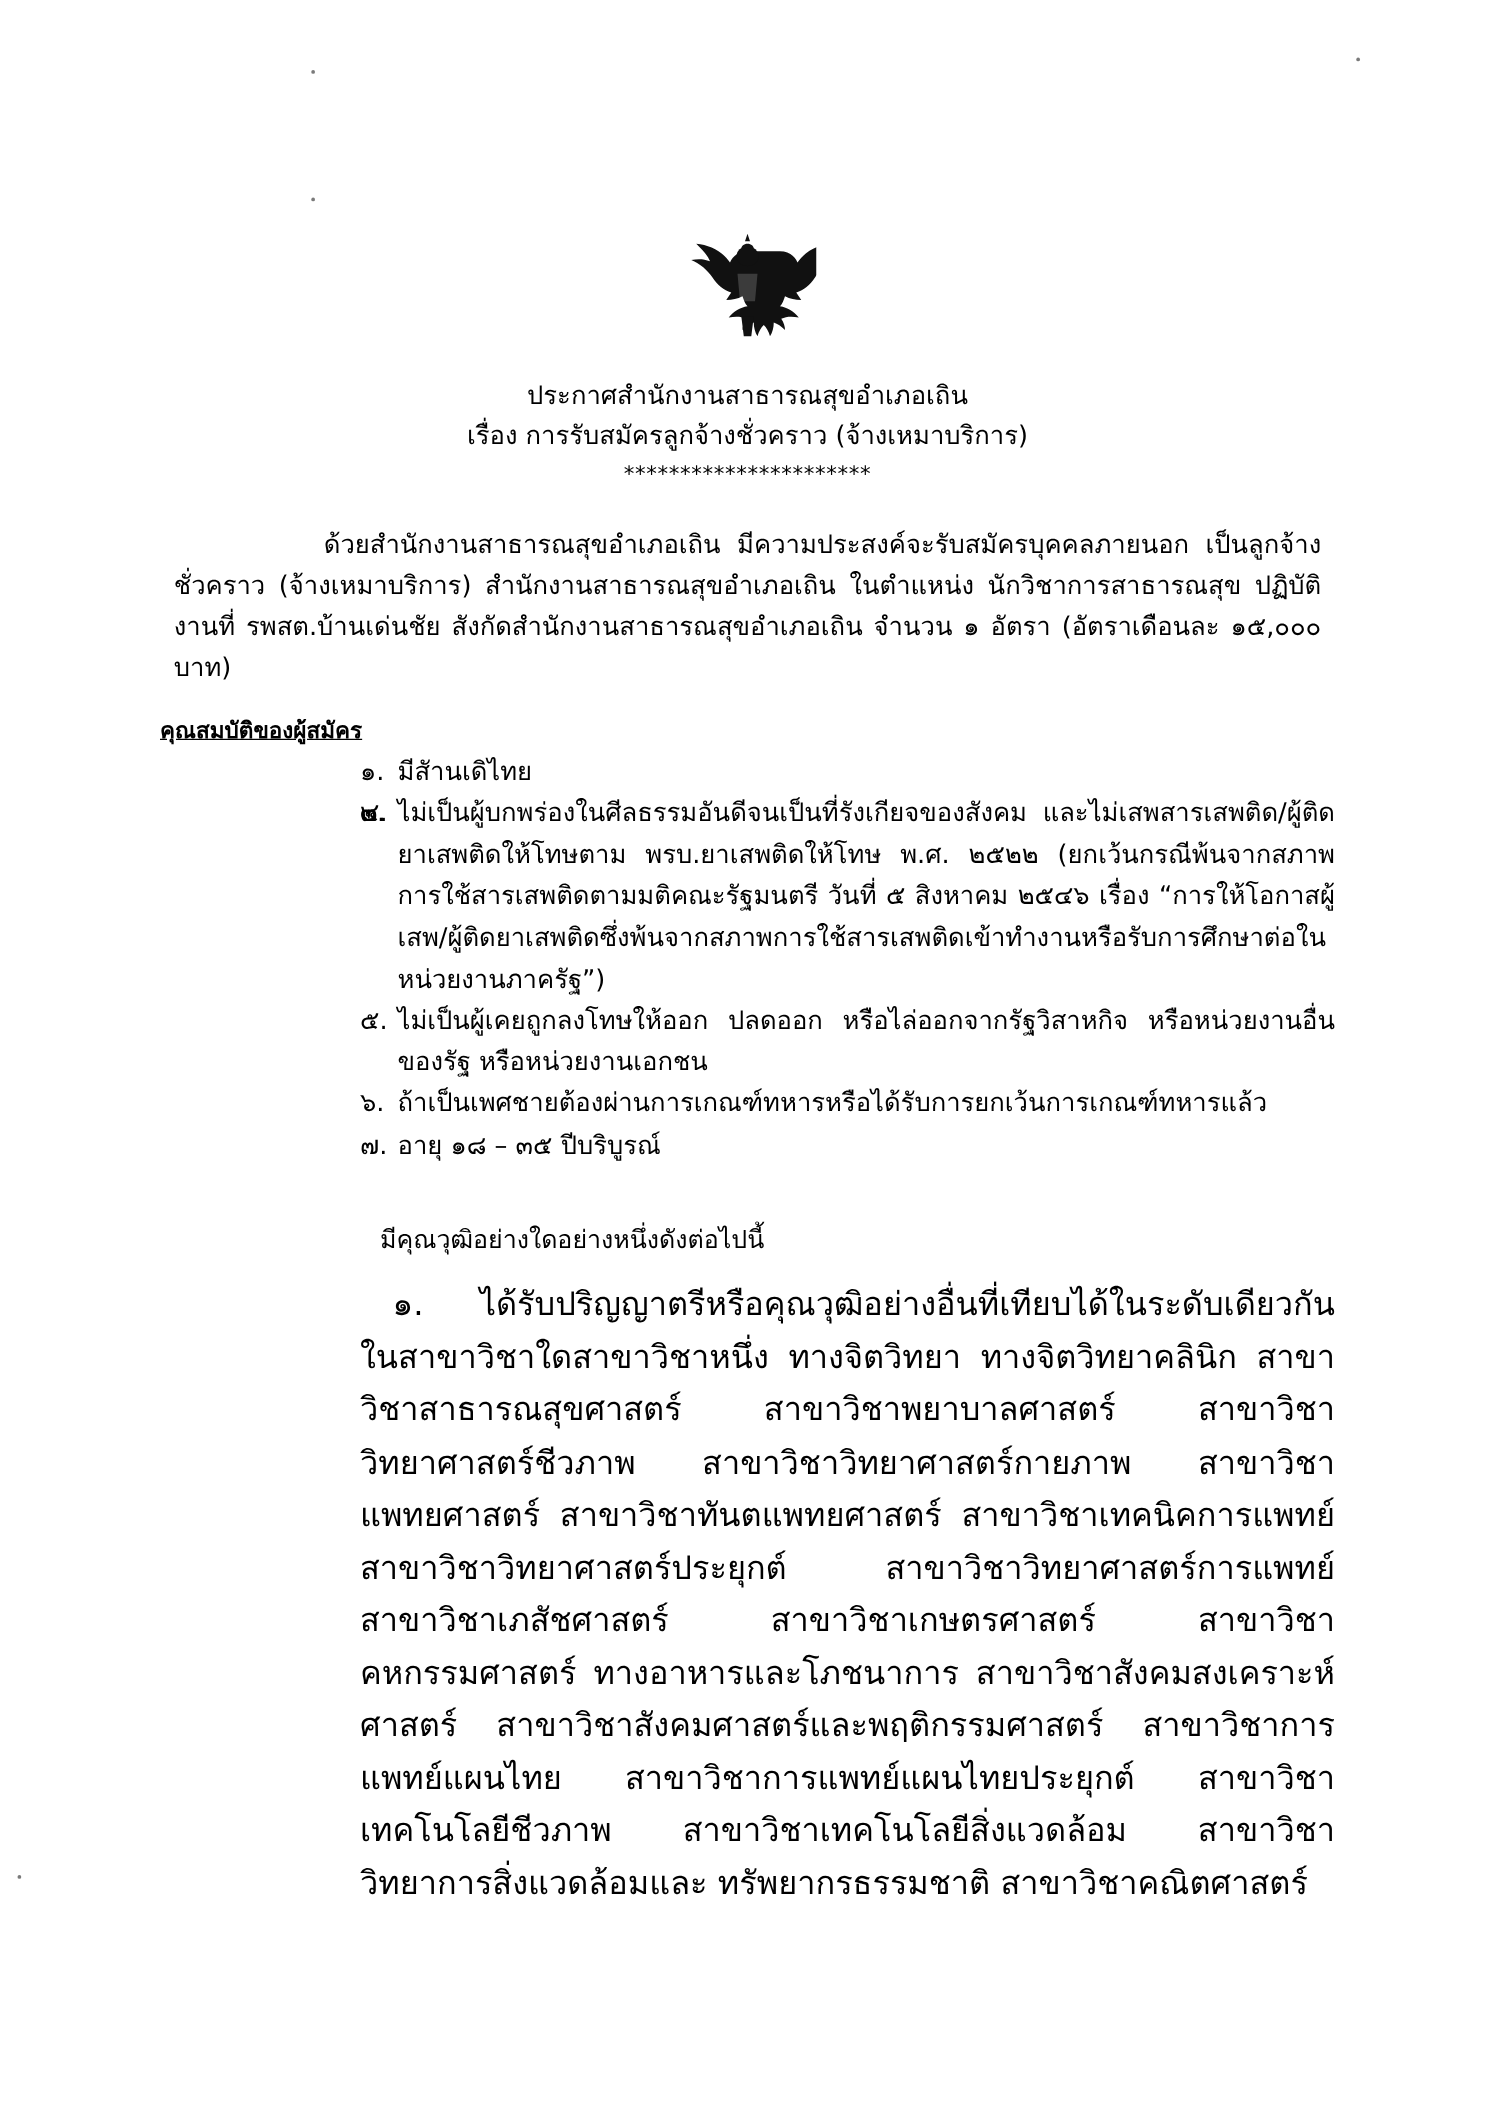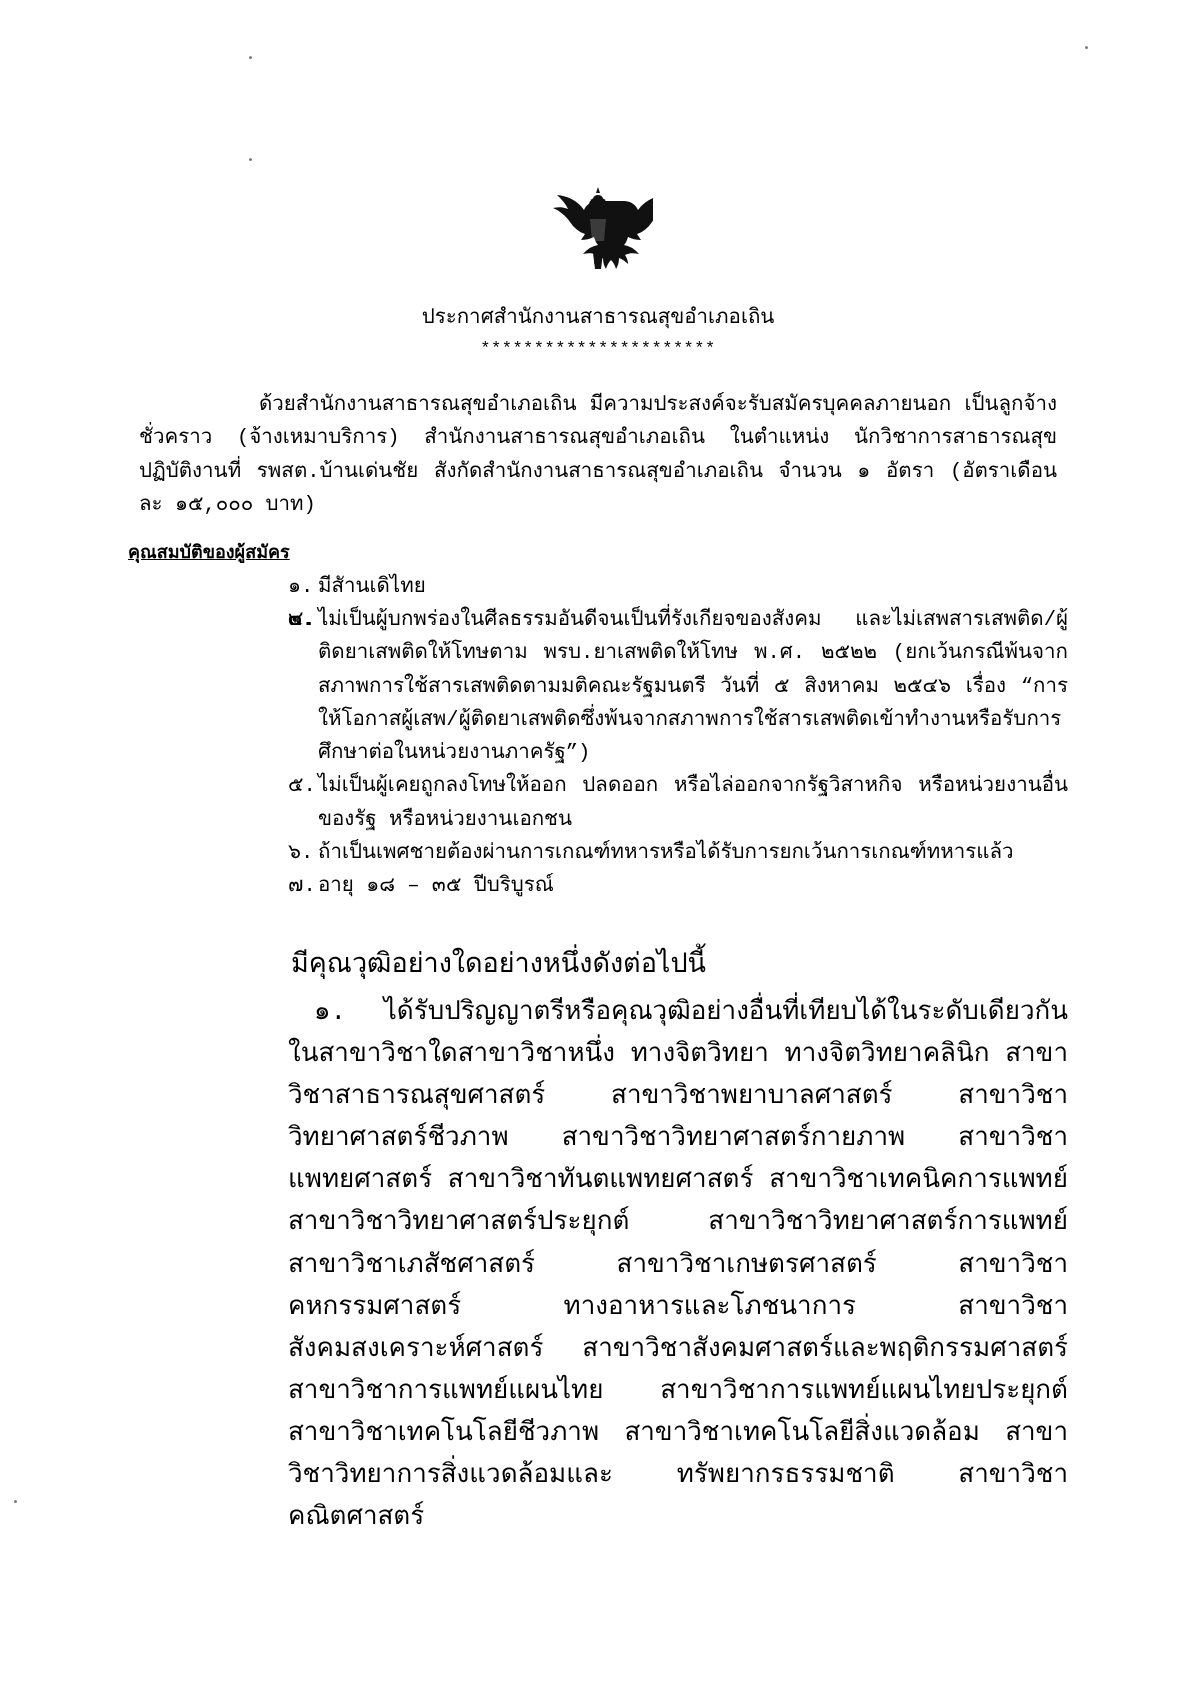--- a/index.html
+++ b/index.html
@@ -11,21 +11,20 @@
     font-family: "DejaVu Sans", sans-serif;
     color: #000000;
   }
   .page {
     position: relative;
     width: 1190px;
     height: 1682px;
     margin: 0 auto;
     background: #ffffff;
     overflow: hidden;
-    font-family: Liberation Mono, monospace;
   }
   .content {
     position: absolute;
     left: 128px;
     top: 0;
     width: 940px;
   }
   
   .emblem-wrap {
     text-align: center;
@@ -82,23 +81,23 @@
   }
   ol.qual-list > li .num {
     position: absolute;
     left: 0;
     top: 0;
   }
   .spacer-lg {
     height: 34px;
   }
   .sub-para {
-    margin: 3px;
+    margin: 16px;
     padding-left: 160px;
-    font-size: 27px;
+    font-size: 20px;
     line-height: 1.62;
     text-align: justify;
   }
   .hang {
     position: relative;
     padding-left: 160px;
     font-size: 26px;
     line-height: 1.62;
     text-align: justify;
     margin: 0;
@@ -141,20 +140,21 @@
             <path d="M47 44h16l-2 22h-12z" fill="#ffffff" opacity="0.18"></path>
 
             <path d="M50 78h10l-2 16h-6z"></path>
           </g>
         </svg>
       </span>
     </div>
 
     <div class="header">
       <span class="line">ประกาศสำนักงานสาธารณสุขอำเภอเถิน</span>
+      <span class="line">เรื่อง  การรับสมัครลูกจ้างชั่วคราว (จ้างเหมาบริการ)</span>
       <span class="stars">**********************</span>
     </div>
 
     <div class="body-text">
       <p class="para">ด้วยสำนักงานสาธารณสุขอำเภอเถิน  มีความประสงค์จะรับสมัครบุคคลภายนอก เป็นลูกจ้างชั่วคราว (จ้างเหมาบริการ) สำนักงานสาธารณสุขอำเภอเถิน  ในตำแหน่ง  นักวิชาการสาธารณสุข ปฏิบัติงานที่ รพสต.บ้านเด่นชัย สังกัดสำนักงานสาธารณสุขอำเภอเถิน  จำนวน   ๑  อัตรา  (อัตราเดือนละ ๑๕,๐๐๐  บาท)</p>
 
       <div class="section-heading">คุณสมบัติของผู้สมัคร</div>
 
       <ol class="qual-list">
         <li>

